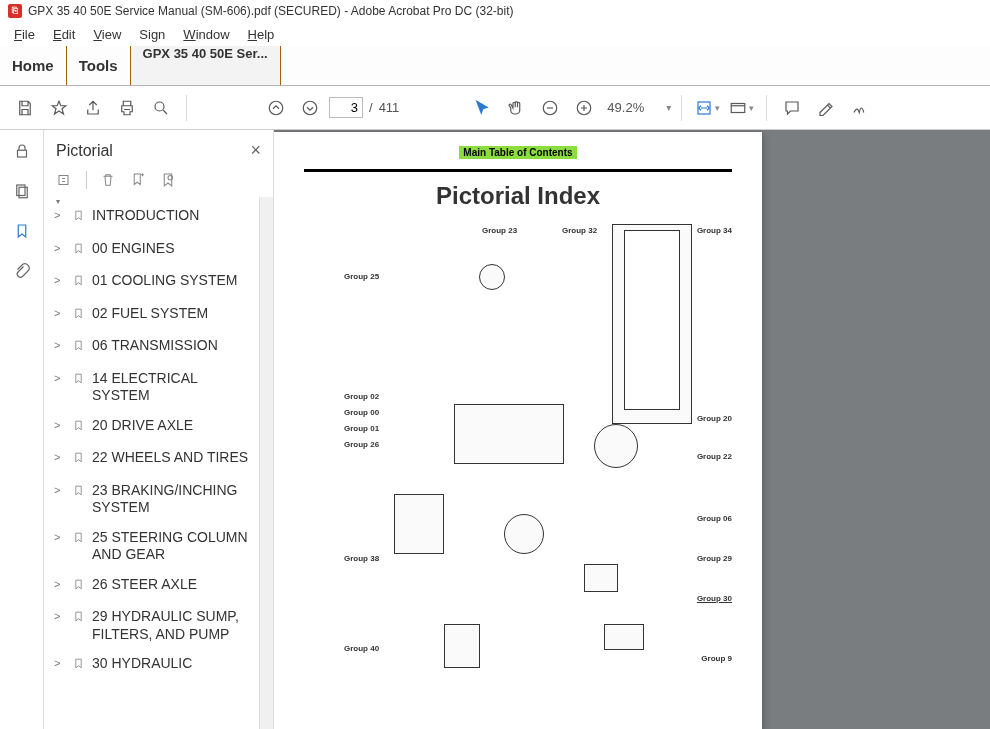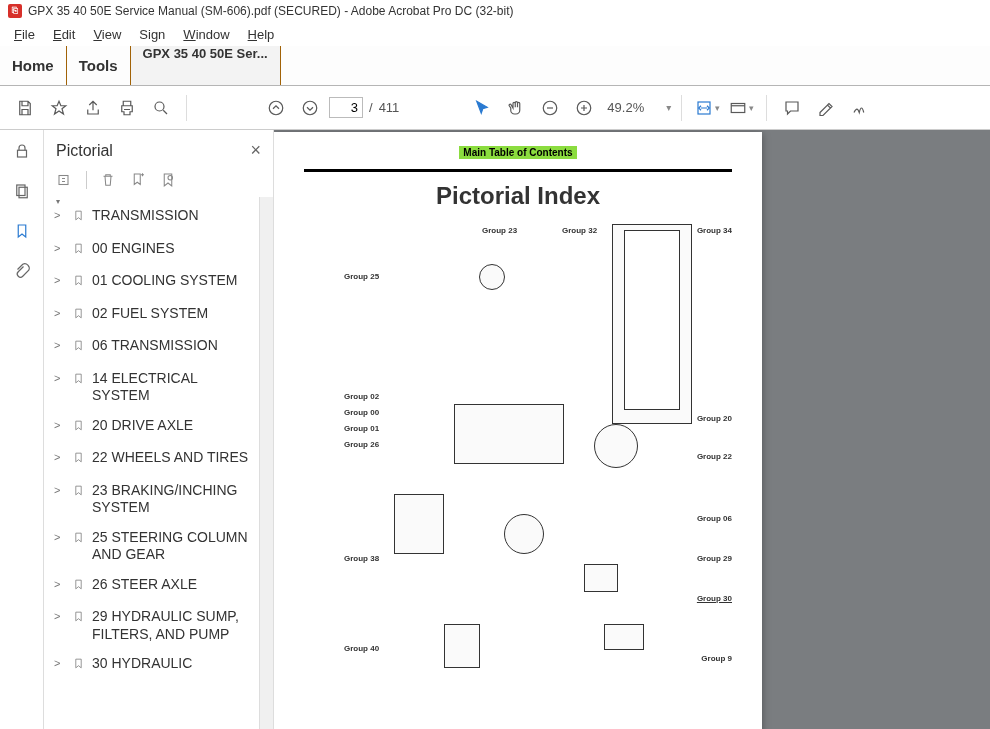--- a/index.html
+++ b/index.html
@@ -233,21 +233,21 @@
             <circle cx="15" cy="9" r="3"></circle>
           </svg></span>
     </div>
     <div style="display:flex;flex:1;overflow:hidden;">
       <div class="bmlist" id="bmlist">
           <div class="bmrow">
             <span class="exp">&gt;</span>
             <span class="bmicon"><svg viewBox="0 0 24 24">
                 <path d="M7 4h10v16l-5-4-5 4z"></path>
               </svg></span>
-            <span class="bmlabel">TRANSMISSION</span>
+            <span class="bmlabel">INTRODUCTION</span>
           </div>
           <div class="bmrow">
             <span class="exp">&gt;</span>
             <span class="bmicon"><svg viewBox="0 0 24 24">
                 <path d="M7 4h10v16l-5-4-5 4z"></path>
               </svg></span>
             <span class="bmlabel">00  ENGINES</span>
           </div>
           <div class="bmrow">
             <span class="exp">&gt;</span>

